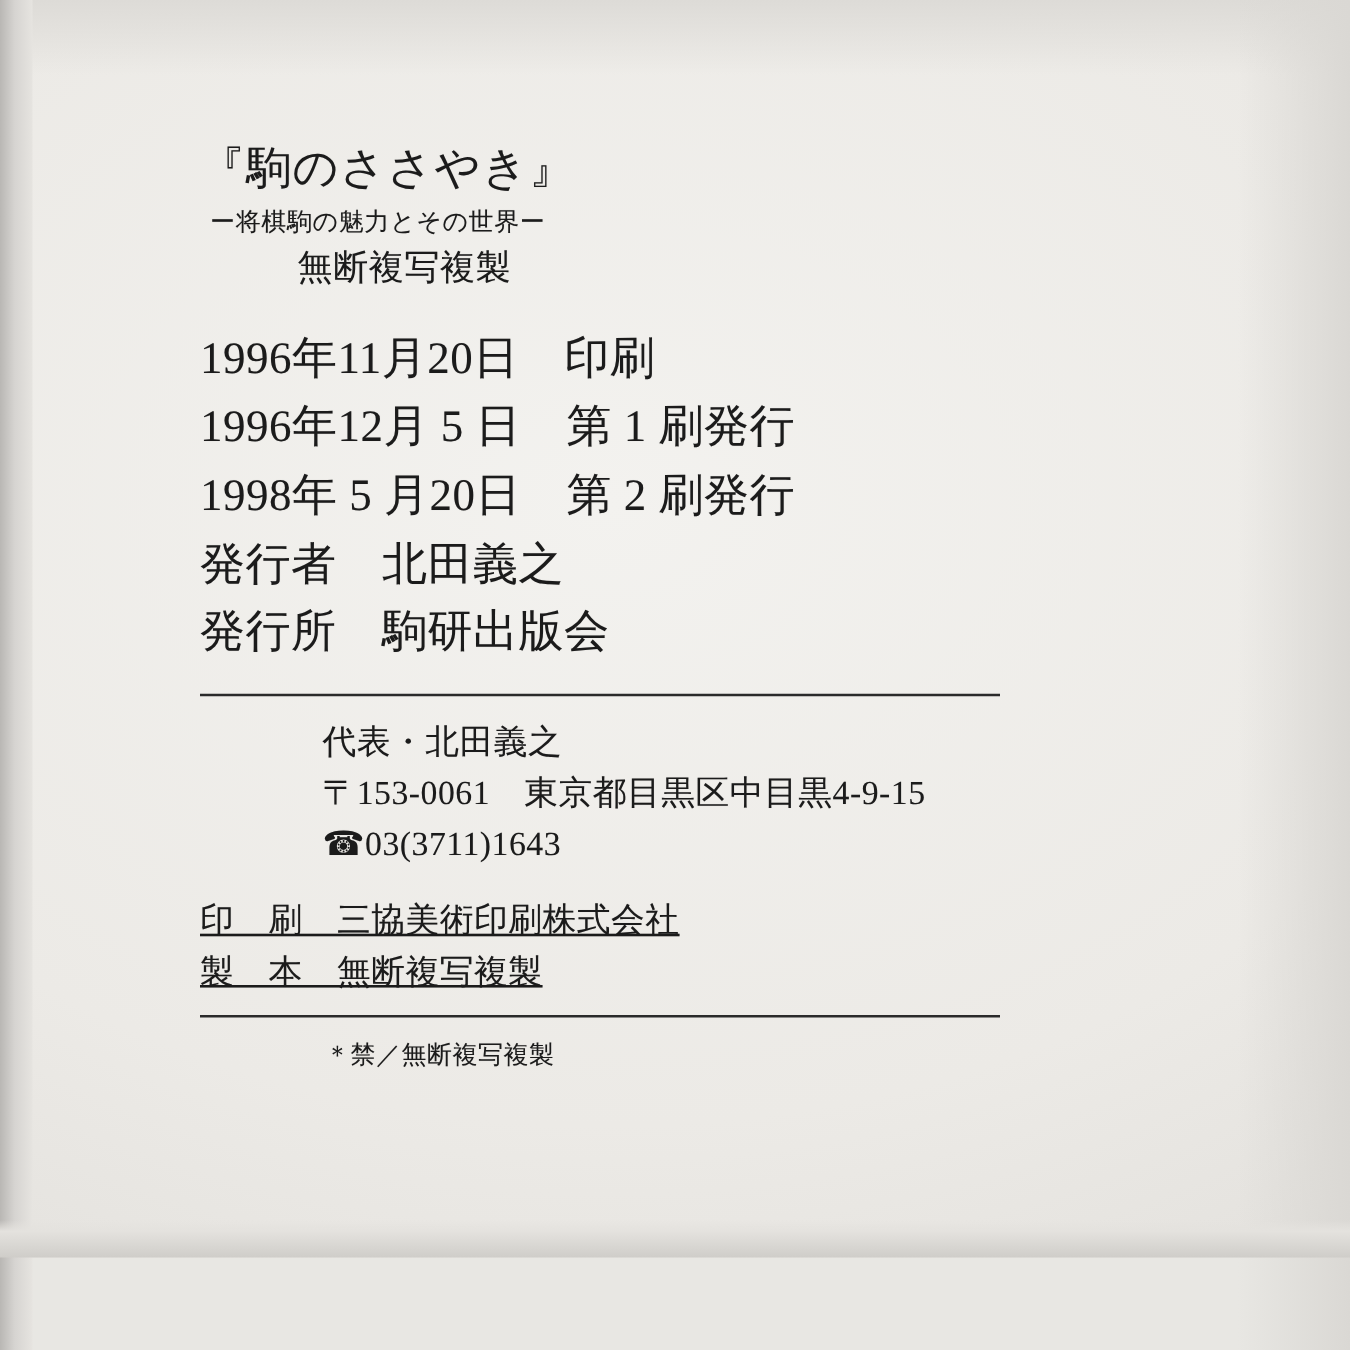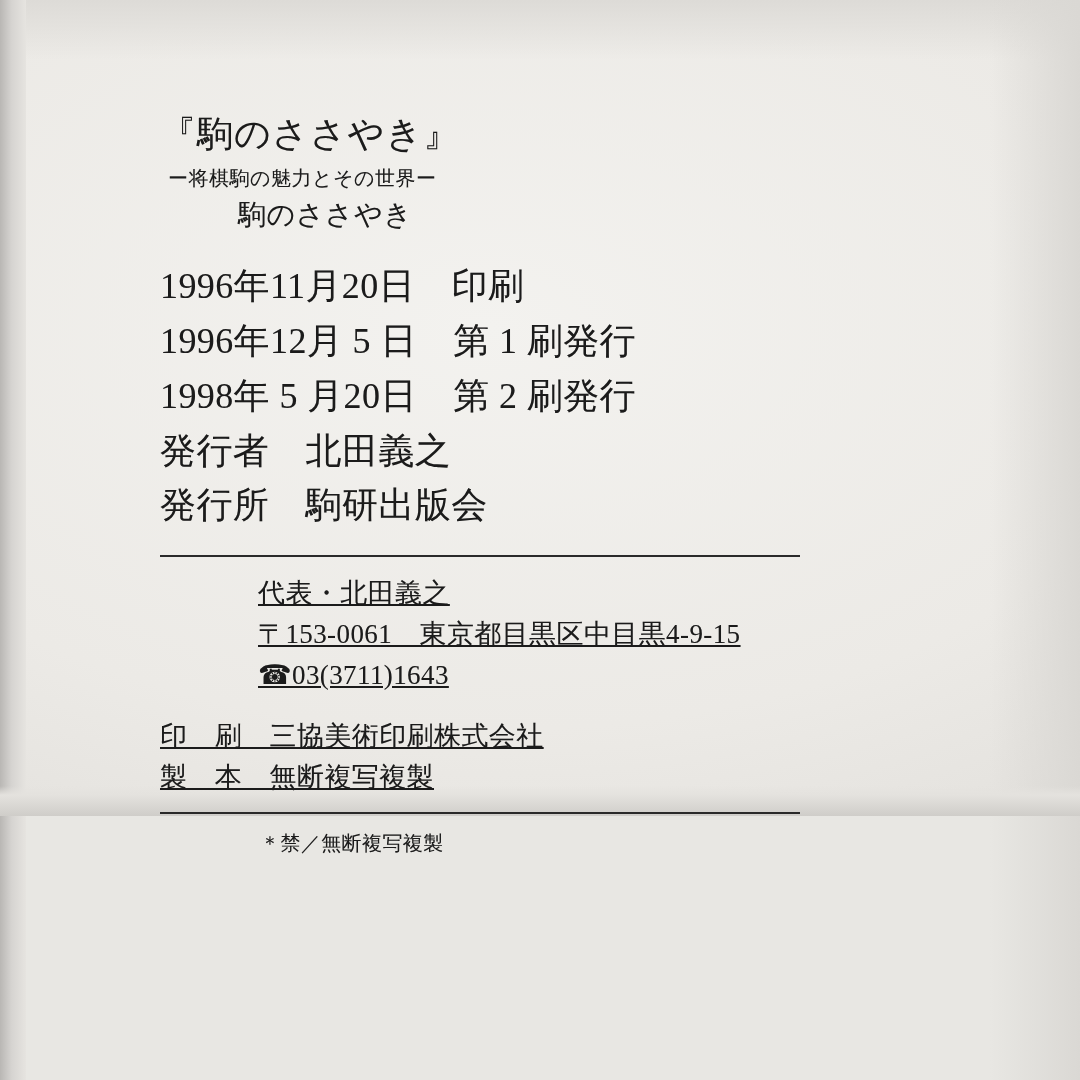--- a/index.html
+++ b/index.html
@@ -11,21 +11,21 @@
     height: 1080px;
     overflow: hidden;
     background: #e8e7e3;
     font-family: "Liberation Serif", "DejaVu Serif", serif;
   }
 
   
   #page {
     position: relative;
     width: 1080px;
-    height: 816px;
+    height: 1006px;
     background:
       radial-gradient(ellipse 120% 90% at 45% 40%, #f3f2ef 0%, #eceae6 55%, #e2e0dc 85%, #d8d6d2 100%);
   }
   
   #left-edge {
     position: absolute;
     left: 0; top: 0;
     width: 26px; height: 1080px;
     background: linear-gradient(to right, #b9b7b4 0%, #d6d4d1 45%, #e6e4e0 100%);
   }
@@ -99,21 +99,20 @@
   }
   .rule.second {
     margin: 14px 0 16px 0;
   }
 
   .contact {
     margin: 0 0 4px 0;
     padding: 0;
     list-style: none;
     padding-left: 98px;
-    text-decoration: underline;
   }
   .contact li {
     font-size: 27px;
     line-height: 1.52;
     letter-spacing: 0.4px;
     white-space: pre;
   }
 
   .prod-list {
     margin: 20px 0 0 0;
@@ -148,21 +147,21 @@
 
   <div id="top-shade"></div>
   <div id="left-edge"></div>
   <div id="right-shade"></div>
   <div id="bottom-edge"></div>
 
   <div id="colophon">
 
     <div class="title-main">『駒のささやき』</div>
     <div class="title-sub">ー将棋駒の魅力とその世界ー</div>
-    <div class="title-editor">駒のささやき</div>
+    <div class="title-editor">無断複写複製</div>
 
     <ul class="pub-list">
       <li>1996年11月20日　印刷</li>
       <li>1996年12月 5 日　第 1 刷発行</li>
       <li>1998年 5 月20日　第 2 刷発行</li>
       <li>発行者　北田義之</li>
       <li>発行所　駒研出版会</li>
     </ul>
 
     <div class="rule"></div>

